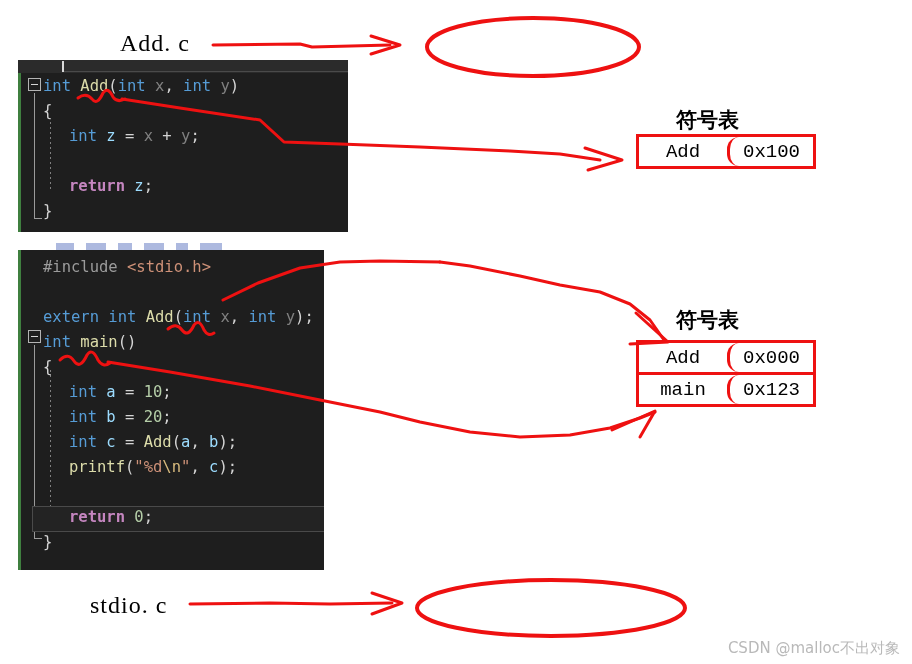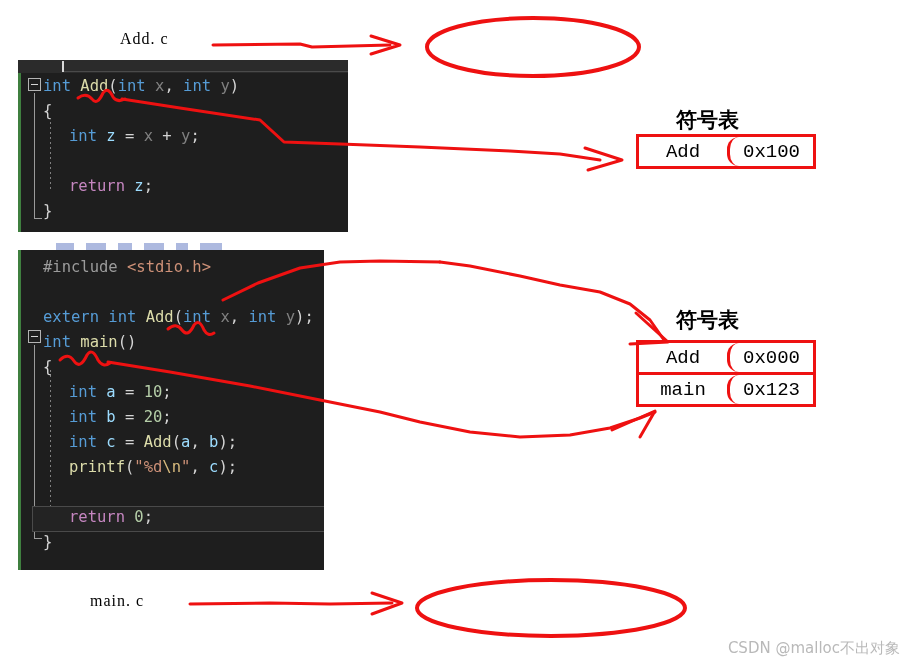--- a/index.html
+++ b/index.html
@@ -79,33 +79,33 @@
   
   .curline {
     position:absolute; border:1px solid #4a4a4a; background:#232323;
   }
 
   .txt { position:absolute; }
   .k   { color:#569cd6; }   
   .fn  { color:#dcdcaa; }   
   .var { color:#9cdcfe; }   
   .pl  { color:#d4d4d4; }   
-  .ret { color:#c586c0; }   
+  .ret { color:#c586c0;font-weight:bold; }   
   .num { color:#b5cea8; }   
   .pp  { color:#9b9b9b; }   
   .str { color:#ce9178; }   
   .esc { color:#d7ba7d; }   
   .dim { color:#808080; }   
   .br  { color:#d4d4d4; }   
 
   
   .anno-label {
     position:absolute;
     font-family:"Liberation Serif","DejaVu Serif",serif;
-    font-size:16px; color:#000; letter-spacing:1px;
+    font-size:24px; color:#000; letter-spacing:1px;
   }
   .cn-label {
     position:absolute;
     font-family:"DejaVu Sans","Liberation Sans",sans-serif;
     font-size:21px; color:#000; font-weight:700;
   }
   .ellipse-text {
     position:absolute;
     font-family:"Liberation Serif","DejaVu Serif",serif;
     font-size:21px; color:#e8201c; letter-spacing:.5px;
@@ -173,21 +173,21 @@
   <div class="code-panel" id="panel-test">
     <div class="save-strip"></div>
     <div class="collapse" style="top:80px;"></div>
     <div class="region-line" style="left:16px; top:95px; height:193px;"></div>
     <div class="region-foot" style="left:16px; top:288px;"></div>
     <div class="indent-guide" style="left:32px; top:120px; height:145px;"></div>
     <div class="curline" style="left:14px; top:256px; right:-2px; height:26px;"></div>
     <div id="test-lines"><div class="cl" style="top: 5px;"><span class="txt" style="left: 25px;"><span class="pp">#include</span><span class="pl"> </span><span class="str">&lt;stdio.h&gt;</span></span></div><div class="cl" style="top: 30px;"><span class="txt" style="left: 25px;"></span></div><div class="cl" style="top: 55px;"><span class="txt" style="left: 25px;"><span class="k">extern</span><span class="pl"> </span><span class="k">int</span><span class="pl"> </span><span class="fn">Add</span><span class="pl">(</span><span class="k">int</span><span class="pl"> </span><span class="dim">x</span><span class="pl">, </span><span class="k">int</span><span class="pl"> </span><span class="dim">y</span><span class="pl">);</span></span></div><div class="cl" style="top: 80px;"><span class="txt" style="left: 25px;"><span class="k">int</span><span class="pl"> </span><span class="fn">main</span><span class="pl">()</span></span></div><div class="cl" style="top: 105px;"><span class="txt" style="left: 25px;"><span class="br">{</span></span></div><div class="cl" style="top: 130px;"><span class="txt" style="left: 51px;"><span class="k">int</span><span class="pl"> </span><span class="var">a</span><span class="pl"> = </span><span class="num">10</span><span class="pl">;</span></span></div><div class="cl" style="top: 155px;"><span class="txt" style="left: 51px;"><span class="k">int</span><span class="pl"> </span><span class="var">b</span><span class="pl"> = </span><span class="num">20</span><span class="pl">;</span></span></div><div class="cl" style="top: 180px;"><span class="txt" style="left: 51px;"><span class="k">int</span><span class="pl"> </span><span class="var">c</span><span class="pl"> = </span><span class="fn">Add</span><span class="pl">(</span><span class="var">a</span><span class="pl">, </span><span class="var">b</span><span class="pl">);</span></span></div><div class="cl" style="top: 205px;"><span class="txt" style="left: 51px;"><span class="fn">printf</span><span class="pl">(</span><span class="str">"</span><span class="str">%d</span><span class="esc">\n</span><span class="str">"</span><span class="pl">, </span><span class="var">c</span><span class="pl">);</span></span></div><div class="cl" style="top: 230px;"><span class="txt" style="left: 25px;"></span></div><div class="cl" style="top: 255px;"><span class="txt" style="left: 51px;"><span class="ret">return</span><span class="pl"> </span><span class="num">0</span><span class="pl">;</span></span></div><div class="cl" style="top: 280px;"><span class="txt" style="left: 25px;"><span class="br">}</span></span></div></div>
   </div>
 
-  <div class="anno-label" style="left:90px; top:592px;">main. c</div>
+  <div class="anno-label" style="left:90px; top:592px;">stdio. c</div>
 
   <div class="cn-label" style="left:676px; top:106px;">符号表</div>
   <div class="cn-label" style="left:676px; top:306px;">符号表</div>
 
   <div class="symtable" style="left:636px; top:134px;">
     <div class="symrow">
       <div class="symcell name">Add</div>
       <div class="symcell addr">0x100</div>
     </div>
   </div>

